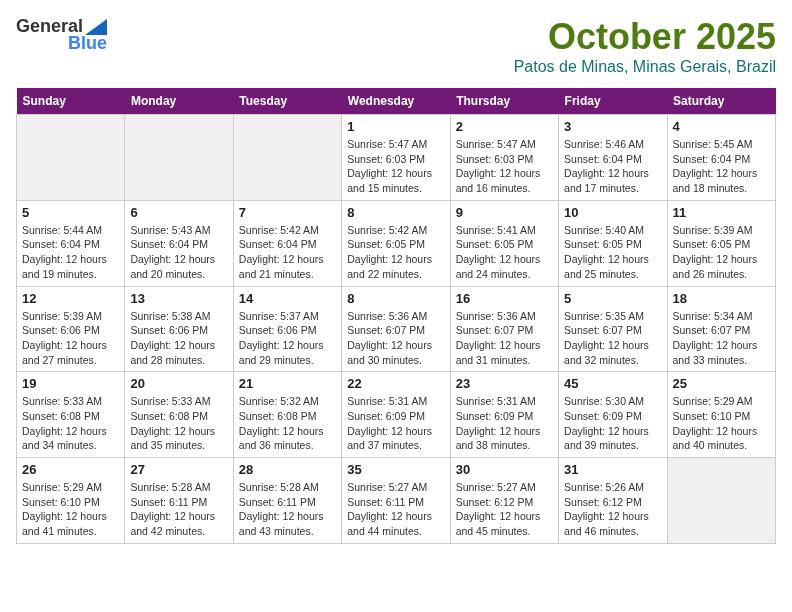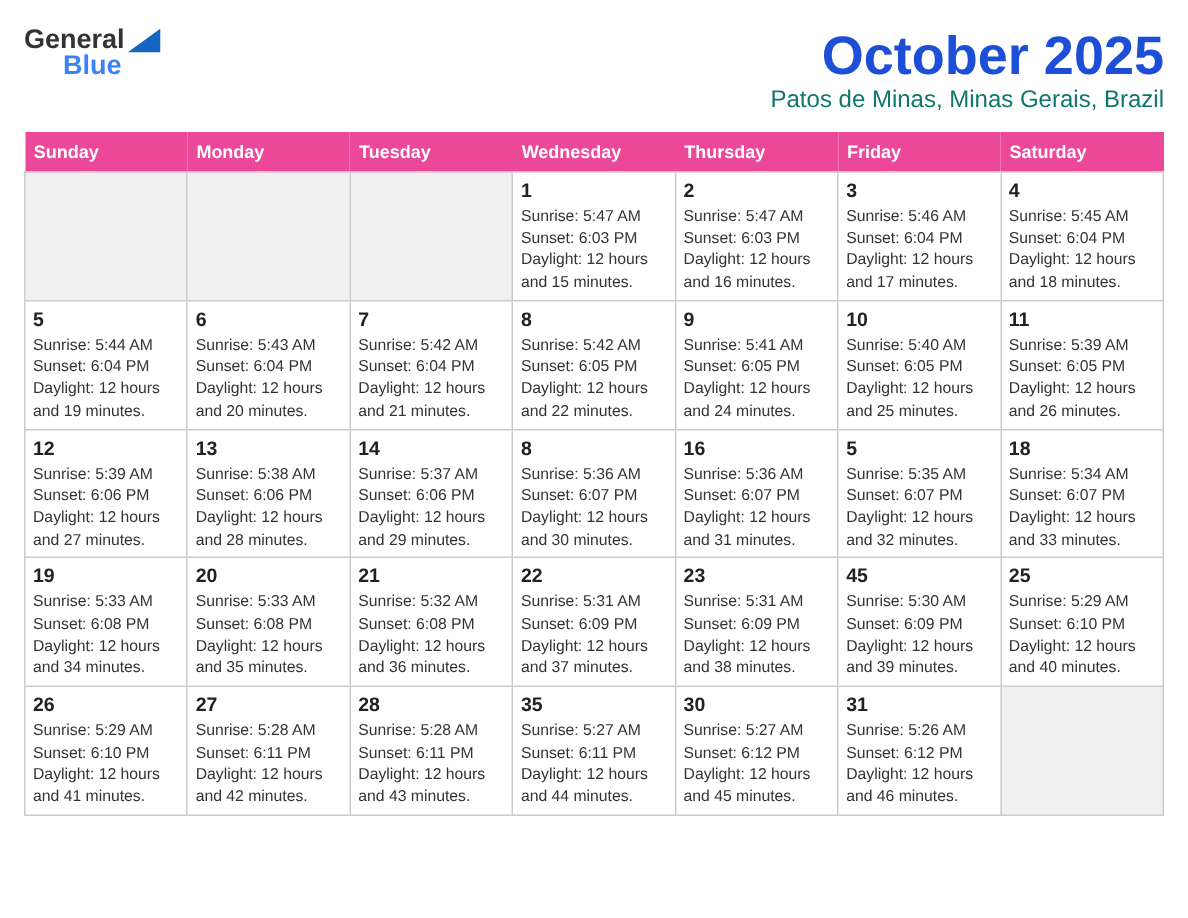--- a/index.html
+++ b/index.html
@@ -12,41 +12,41 @@
     }
     .header {
       display: flex;
       justify-content: space-between;
       align-items: flex-start;
       margin-bottom: 12px;
     }
     .logo {
       display: flex;
       flex-direction: column;
-      align-items: center;
+      align-items: flex-end;
     }
     .title-block {
       text-align: right;
     }
     .main-title {
       font-size: 36px;
       font-weight: bold;
-      color: #1d4ed8;
+      color: #4d7c0f;
     }
     .subtitle {
       font-size: 16px;
       color: #0f766e;
     }
     table {
       width: 100%;
       border-collapse: collapse;
       font-size: 11px;
     }
     .day-header {
-      background-color: #ec4899;
+      background-color: #701a75;
       color: #fff;
       text-align: left;
       padding: 6px 6px;
       font-size: 12px;
       font-weight: bold;
     }
     td {
       border: 1px solid #ccc;
       vertical-align: top;
       padding: 4px 5px;

